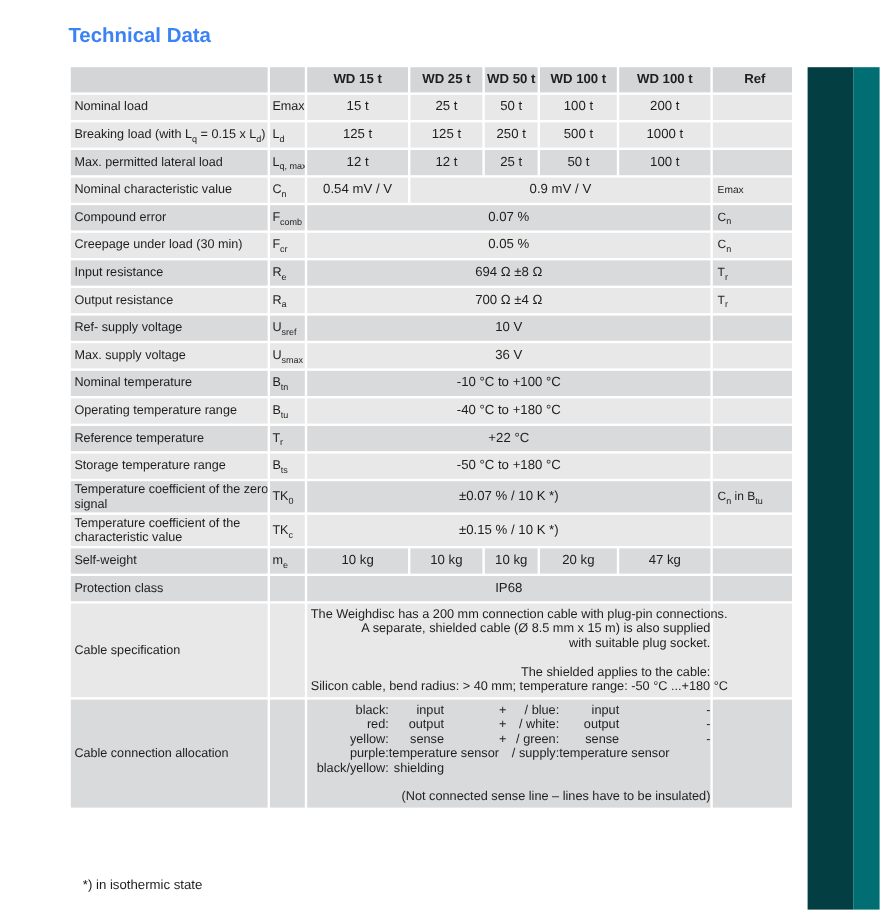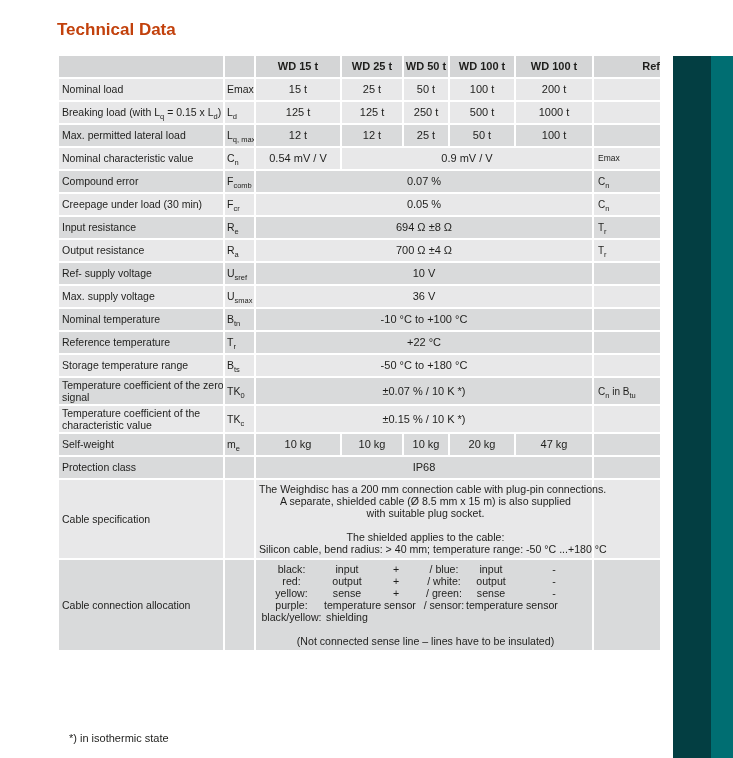--- a/index.html
+++ b/index.html
@@ -3,46 +3,46 @@
 <meta charset="utf-8">
 <style>
   html,body{margin:0;padding:0;}
   body{
     width:733px;height:758px;overflow:hidden;background:#ffffff;
     font-family:"Liberation Sans","DejaVu Sans",sans-serif;color:#1e1e1c;
   }
   .page{position:relative;width:733px;height:758px;}
   .title{
     position:absolute;left:57px;top:20px;margin:0;
-    font-size:17px;font-weight:bold;color:#c2410c;
+    font-size:17px;font-weight:bold;color:#3b82f6;
   }
   .stripe{position:absolute;top:56px;bottom:0;}
   .stripe.dark{left:673px;width:38px;background:var(--sidebar_dark);}
   .stripe.light{left:711px;width:22px;background:var(--sidebar_light);}
 
   table.tech{
     position:absolute;left:57px;top:54px;width:605px;
     border-collapse:separate;border-spacing:2px;table-layout:fixed;
   }
   th,td{font-size:11px;line-height:13px;padding:4px 0;vertical-align:middle;overflow:hidden;}
   thead th{background:var(--header_bg);font-weight:bold;white-space:nowrap;}
   thead th.val{text-align:center;}
-  thead th.ref{text-align:right;padding-left:4px;margin-top:16px;}
+  thead th.ref{text-align:center;padding-left:4px;margin-top:16px;}
   tbody tr.light td{background:var(--row_light);}
   tbody tr.dark td{background:var(--row_dark);}
   td.lbl{text-align:left;padding-left:3px;padding-right:2px;font-size:10.5px;white-space:nowrap;}
   td.sym{text-align:left;padding-left:2px;font-size:10.5px;white-space:nowrap;}
   td.val{text-align:center;white-space:nowrap;}
   td.ref{text-align:left;padding-left:4px;font-size:10px;white-space:nowrap;}
   td.ref.small{font-size:8.5px;}
   tr.tall td{padding-top:1px;padding-bottom:1px;}
   tr.tall td.lbl{line-height:12px;}
   sub{font-size:7.5px;line-height:0;}
   td.block{
-    text-align:center;vertical-align:top;padding:3px 0 3px 3px;
+    text-align:right;vertical-align:top;padding:3px 0 3px 3px;
     font-size:10.6px;overflow:visible;margin-left:36px;
   }
   td.block .inner{position:relative;z-index:1;}
   .tl{line-height:12px;min-height:12px;white-space:nowrap;}
   .alloc-line{
     display:grid;grid-template-columns:65px 46px 52px 44px 50px 1fr;
     line-height:12px;min-height:12px;white-space:nowrap;
   }
   .alloc-line span{overflow:visible;}
   .footnote{position:absolute;left:69px;top:732px;font-size:11px;color:#1e1e1c;}
@@ -149,20 +149,26 @@
           <td class="sym">U<sub>smax</sub></td>
           <td class="val" colspan="5">36 V</td>
           <td class="ref"></td>
         </tr>
         <tr class="dark">
           <td class="lbl">Nominal temperature</td>
           <td class="sym">B<sub>tn</sub></td>
           <td class="val" colspan="5">-10 °C to +100 °C</td>
           <td class="ref"></td>
         </tr>
+        <tr class="light">
+          <td class="lbl">Operating temperature range</td>
+          <td class="sym">B<sub>tu</sub></td>
+          <td class="val" colspan="5">-40 °C to +180 °C</td>
+          <td class="ref"></td>
+        </tr>
         <tr class="dark">
           <td class="lbl">Reference temperature</td>
           <td class="sym">T<sub>r</sub></td>
           <td class="val" colspan="5">+22 °C</td>
           <td class="ref"></td>
         </tr>
         <tr class="light">
           <td class="lbl">Storage temperature range</td>
           <td class="sym">B<sub>ts</sub></td>
           <td class="val" colspan="5">-50 °C to +180 °C</td>
@@ -237,21 +243,21 @@
                 <span>sense</span>
                 <span>+</span>
                 <span>/ green:</span>
                 <span>sense</span>
                 <span>-</span>
               </div>
               <div class="alloc-line">
                 <span>purple:</span>
                 <span>temperature sensor</span>
                 <span></span>
-                <span>/ sensor:</span>
+                <span>/ supply:</span>
                 <span>temperature sensor</span>
                 <span></span>
               </div>
               <div class="alloc-line">
                 <span>black/yellow:</span>
                 <span>shielding</span>
                 <span></span>
                 <span></span>
                 <span></span>
                 <span></span>

